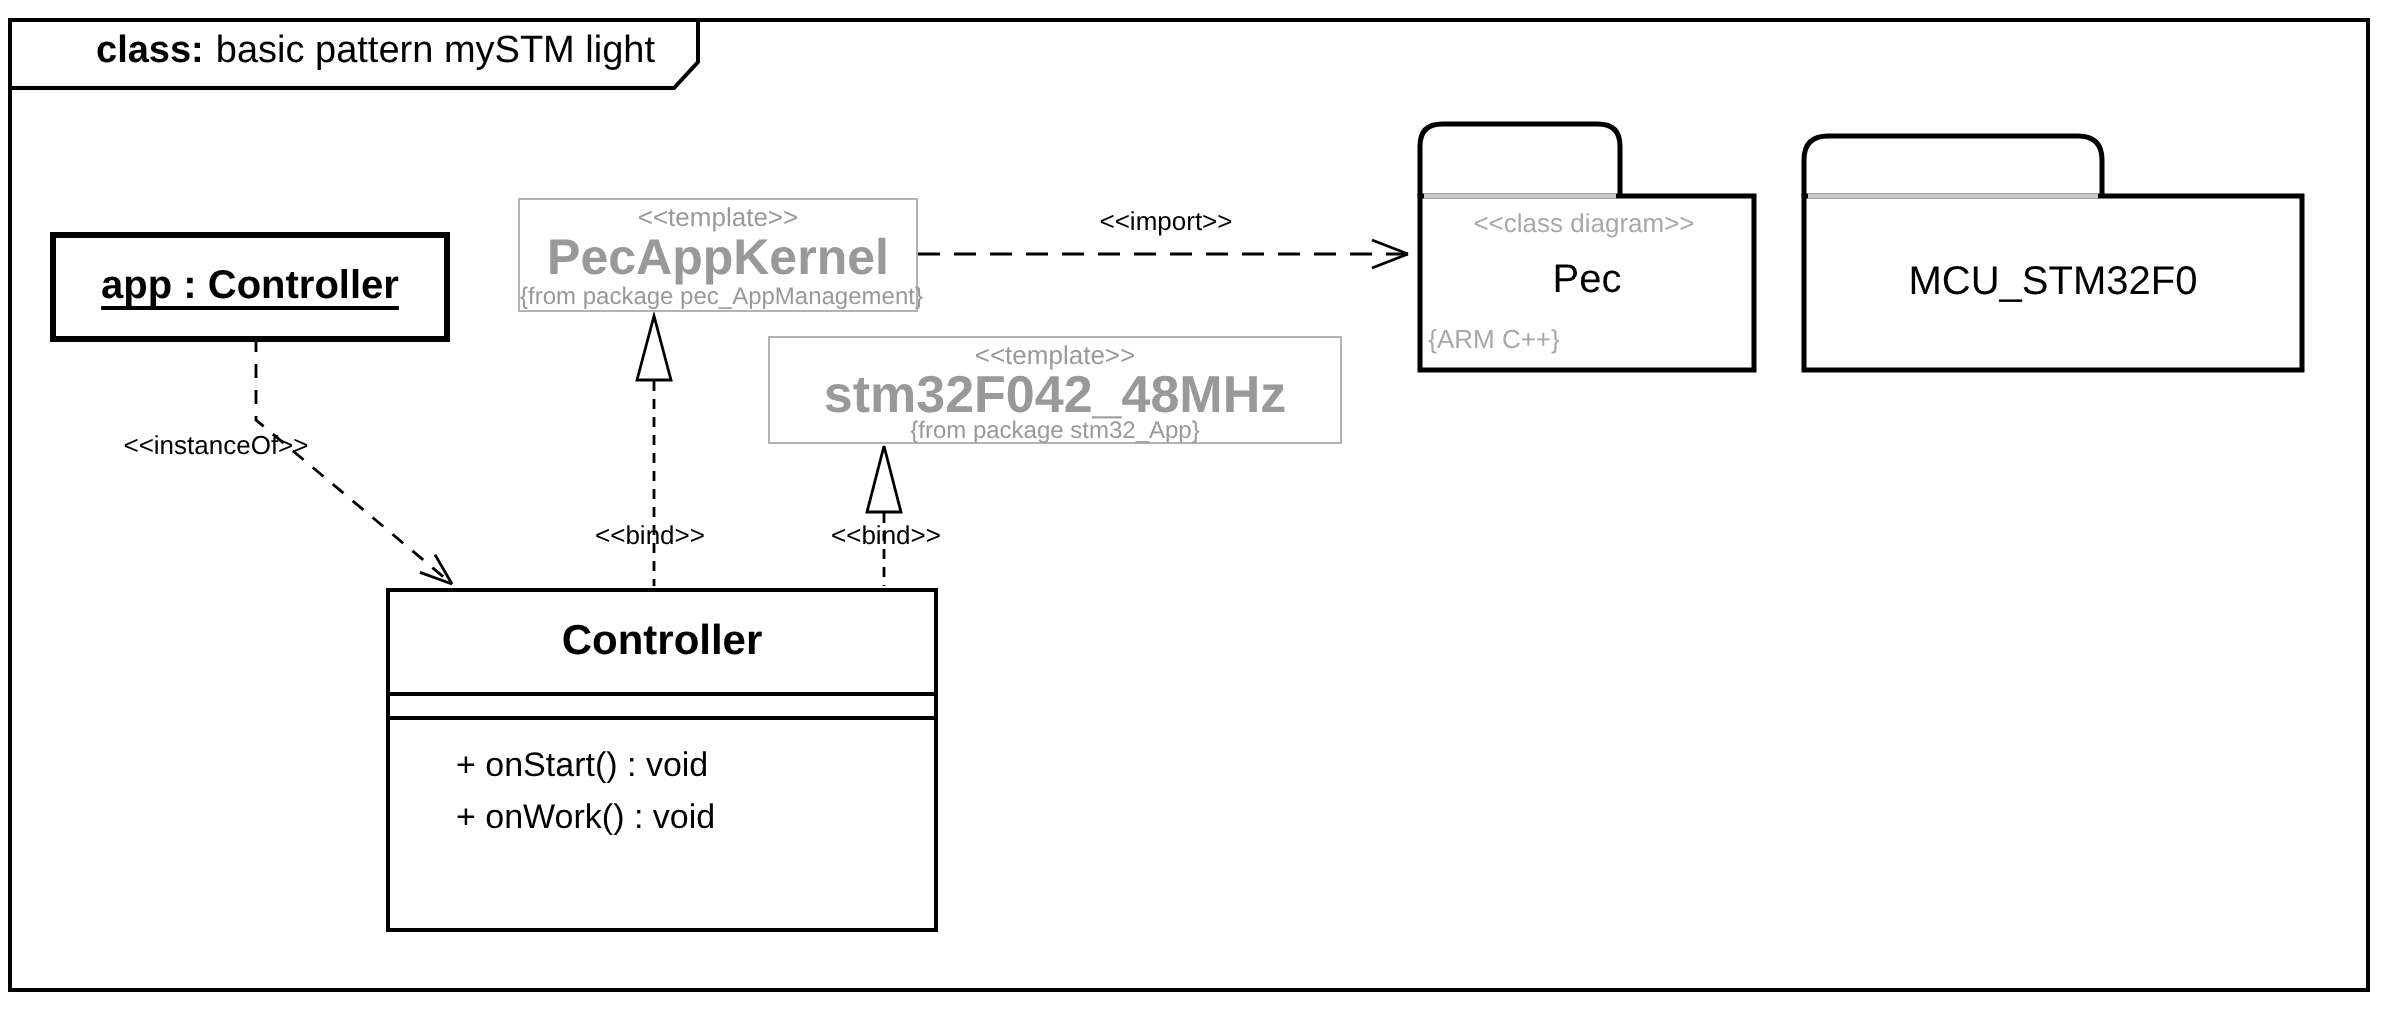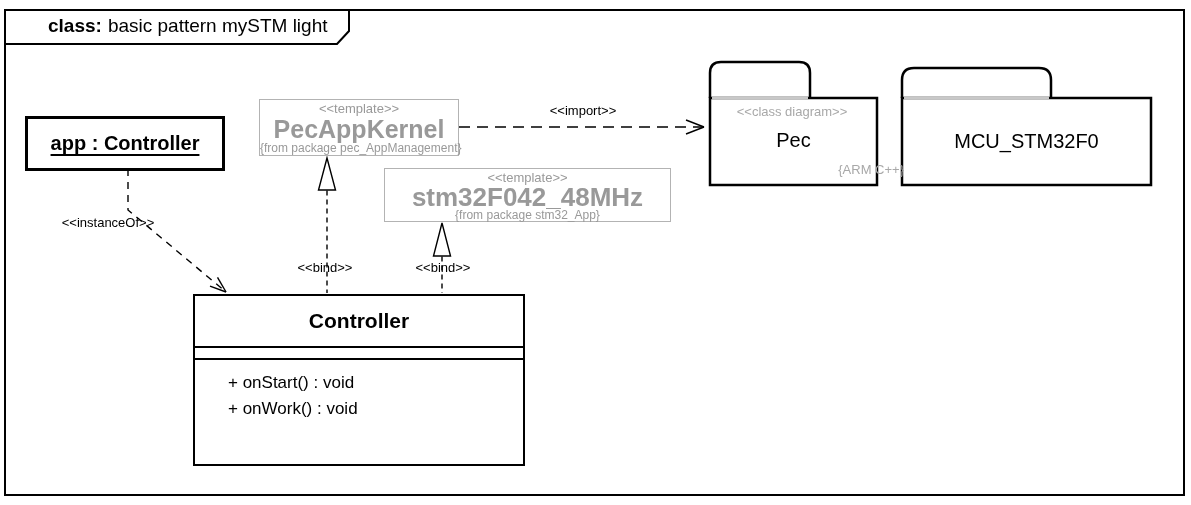--- a/index.html
+++ b/index.html
@@ -37,21 +37,21 @@
     color:var(--gray-text);z-index:2;overflow:visible;}
   .template-box .stereo{font-size:13px;line-height:15px;margin-top:1px;white-space:nowrap;}
   .template-box .tname{font-weight:bold;white-space:nowrap;}
   .template-box .origin{font-size:12px;line-height:13px;white-space:nowrap;text-align:center;}
   .pecappkernel{left:259px;top:99px;width:200px;height:57px;}
   .pecappkernel .tname{font-size:25px;line-height:26px;}
   .stm32{left:384px;top:168px;width:287px;height:54px;}
   .stm32 .tname{font-size:26px;line-height:24px;}
 
   
-  .class-box{left:193px;top:294px;width:332px;height:172px;border:2px solid #000;background:#fff;z-index:2;}
+  .class-box{left:193px;top:294px;width:276px;height:172px;border:2px solid #000;background:#fff;z-index:2;}
   .class-box .title{height:52px;border-bottom:2px solid #000;display:flex;align-items:center;justify-content:center;
     font-weight:bold;font-size:21px;}
   .class-box .attrs{height:12px;border-bottom:2px solid #000;}
   .class-box .ops{padding:10px 16px 0 33px;font-size:17px;line-height:26px;}
   .class-box .ops div{white-space:nowrap;}
 
   
   .pkg-text{text-align:center;z-index:2;white-space:nowrap;}
   .pkg-stereo{color:var(--pkg-gray);font-size:13px;}
   .pkg-name{font-size:20px;}
@@ -132,21 +132,21 @@
     <div class="title">Controller</div>
     <div class="attrs"></div>
     <div class="ops">
       <div>+ onStart() : void</div>
       <div>+ onWork() : void</div>
     </div>
   </div>
 
   <div class="abs pkg-text pkg-stereo" style="left:710px;top:104px;width:164px;">&lt;&lt;class diagram&gt;&gt;</div>
   <div class="abs pkg-text pkg-name" style="left:710px;top:129px;width:167px;">Pec</div>
-  <div class="abs pkg-text pkg-tag" style="left:750px;top:162px;width:154px;text-align:right;">{ARM C++}</div>
+  <div class="abs pkg-text pkg-tag" style="left:670px;top:162px;width:154px;">{ARM C++}</div>
 
   <div class="abs pkg-text pkg-name" style="left:902px;top:130px;width:249px;">MCU_STM32F0</div>
 
   <div class="abs edge-label" style="left:43px;top:215px;width:130px;">&lt;&lt;instanceOf&gt;&gt;</div>
   <div class="abs edge-label" style="left:285px;top:260px;width:80px;">&lt;&lt;bind&gt;&gt;</div>
   <div class="abs edge-label" style="left:403px;top:260px;width:80px;">&lt;&lt;bind&gt;&gt;</div>
   <div class="abs edge-label" style="left:543px;top:103px;width:80px;">&lt;&lt;import&gt;&gt;</div>
 
 </div>
 

